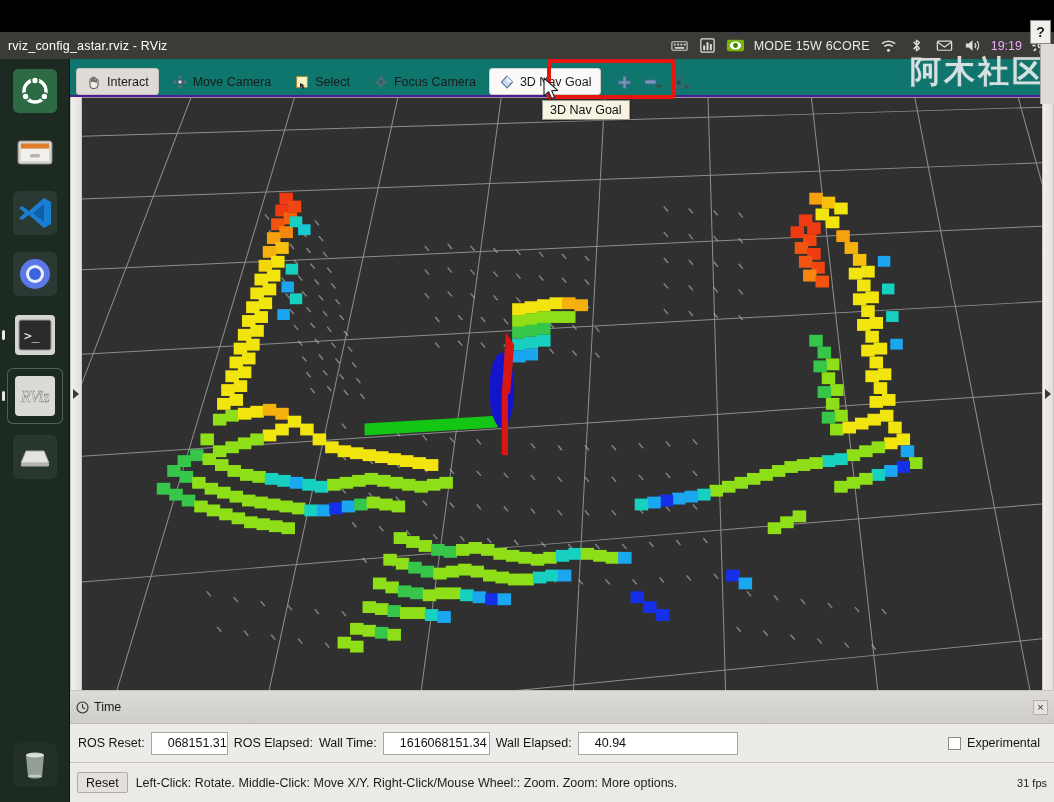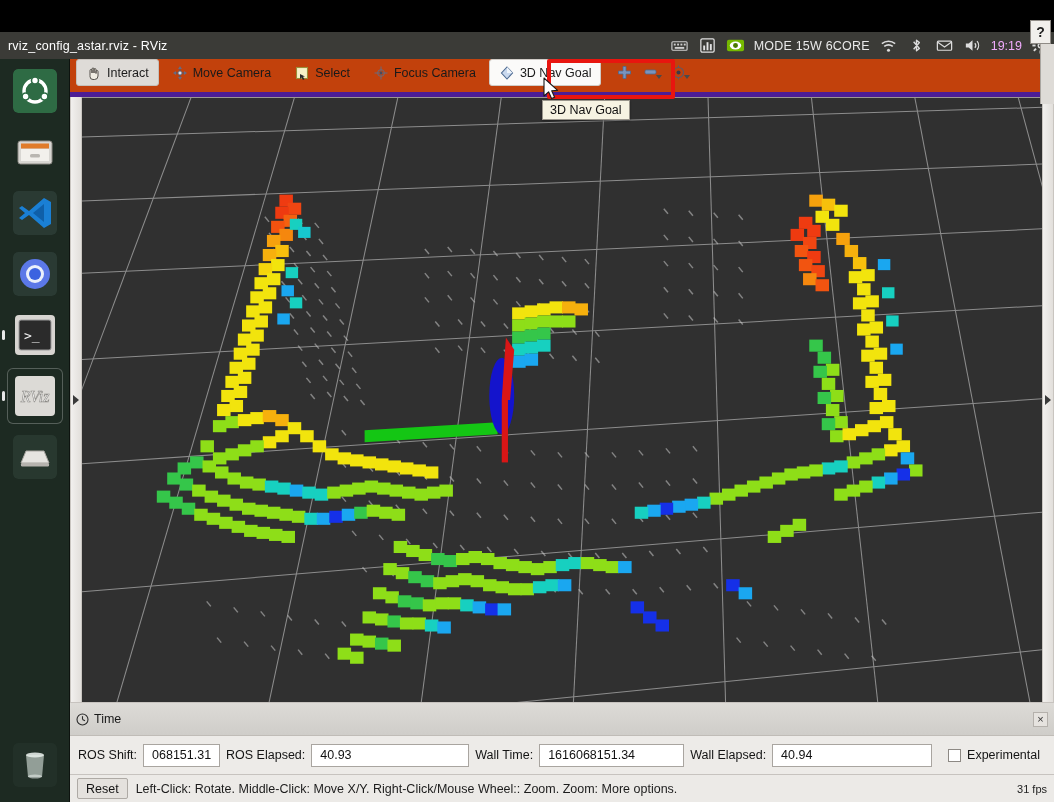--- a/index.html
+++ b/index.html
@@ -70,22 +70,22 @@
 
   
   .rviz {
     position: absolute; left: 70px; top: 59px; width: 984px; height: 743px;
     background: #e8e6e3;
     display: flex; flex-direction: column;
   }
 
   
   .toolbar {
-    height: 38px; background: #c2410c; border-bottom: 5px solid #4c1d95;
-    display: flex; align-items: flex-start; padding-left: 6px; position: relative;
+    height: 38px; background: #0f766e; border-bottom: 2px solid #4c1d95;
+    display: flex; align-items: flex-end; padding-left: 6px; position: relative;
   }
   .tbtn {
     display: flex; align-items: center; gap: 5px; height: 27px;
     padding: 0 9px; margin-right: 3px;
     font-size: 12.5px; color: #1a1a1a; white-space: nowrap;
     border: 1px solid transparent; border-radius: 3px;
   }
   .tbtn.checked { background: #dedbd7; border-color: #c4c0bb; }
   .tbtn.outlined { background: #fbfaf9; border-color: #cfcbc6; }
   .tbi { width: 16px; height: 16px; display:block; flex:none; }
@@ -143,30 +143,30 @@
   .tp-close {
     margin-left: auto; width: 15px; height: 15px; font-size: 11px; color:#333;
     display: flex; align-items: center; justify-content: center;
     border: 1px solid #b5b1ac; background: #e6e3df;
   }
   .tp-body { height: 38px; display: flex; align-items: center; padding: 0 8px; gap: 6px; }
   .tf-label { font-size: 12.5px; color: #141414; white-space: nowrap; }
   .tf-input {
     height: 23px; background: #ffffff; border: 1px solid #a9a5a0;
     font-size: 12.5px; color: #111; display: flex; align-items: center;
-    padding: 0 8px; font-family: "Liberation Sans", sans-serif;
+    padding: 0 16px; font-family: "Liberation Sans", sans-serif;
   }
   .w-rostime { width: 77px; } .w-roselapsed { width: 158px; }
-  .w-walltime { width: 145px; } .w-wallelapsed { width: 160px; }
+  .w-walltime { width: 107px; } .w-wallelapsed { width: 160px; }
   .exp-wrap { margin-left: auto; display: flex; align-items: center; gap: 6px; padding-right: 6px; }
   .chk { width: 13px; height: 13px; border: 1px solid #8d8984; background: #fff; }
 
   
   .statusbar {
-    height: 28px; background: #eceae7; border-top: 1px solid #c7c3bf;
+    height: 40px; background: #eceae7; border-top: 1px solid #c7c3bf;
     display: flex; align-items: center; padding: 0 7px; gap: 8px;
   }
   .reset-btn {
     height: 21px; padding: 0 8px; font-size: 12.5px; color:#141414;
     background: #e4e1dd; border: 1px solid #aeaaa5; border-radius: 2px;
     display: flex; align-items: center;
   }
   .hints { font-size: 12.5px; color: #1c1c1c; white-space: nowrap; }
   .hints b { font-weight: normal; }
   .fps { margin-left: auto; font-size: 11px; color: #222; white-space: nowrap; }
@@ -423,20 +423,21 @@
           <div class="caret"></div>
         </div>
       </div>
 
       <div class="redbox"></div>
       <svg class="cursor-arrow" width="20" height="26" viewBox="0 0 20 26">
         <path d="M2 1 L2 19 L6.6 14.8 L9.6 21.6 L12.6 20.2 L9.7 13.7 L15.6 13.4 Z" fill="#ffffff" stroke="#1a1a1a" stroke-width="1.1" stroke-linejoin="round"></path>
       </svg>
       <div class="tooltip">3D Nav Goal</div>
 
+      <div class="watermark">阿木社区</div>
     </div>
 
     <div class="vp-row">
 
       <div class="splitter">
         <div class="tri"></div>
       </div>
 
       <div class="viewport">
 
@@ -1017,25 +1018,24 @@
       <div class="tp-header">
         <svg width="13" height="13" viewBox="0 0 13 13">
           <circle cx="6.5" cy="6.5" r="5.5" fill="none" stroke="#2b2b2b" stroke-width="1.1"></circle>
           <line x1="6.5" y1="6.5" x2="6.5" y2="3.2" stroke="#2b2b2b" stroke-width="1.1"></line>
           <line x1="6.5" y1="6.5" x2="9" y2="7.8" stroke="#2b2b2b" stroke-width="1.1"></line>
         </svg>
         <div class="tp-title">Time</div>
         <div class="tp-close">×</div>
       </div>
       <div class="tp-body">
-        <div class="tf-label">ROS Shift:</div>
+        <div class="tf-label">ROS Reset:</div>
         <div class="tf-input w-rostime">068151.31</div>
 
         <div class="tf-label">ROS Elapsed:</div>
-        <div class="tf-input w-roselapsed">40.93</div>
 
         <div class="tf-label">Wall Time:</div>
         <div class="tf-input w-walltime">1616068151.34</div>
 
         <div class="tf-label">Wall Elapsed:</div>
         <div class="tf-input w-wallelapsed">40.94</div>
 
         <div class="exp-wrap">
           <div class="chk"></div>
           <div class="tf-label">Experimental</div>

